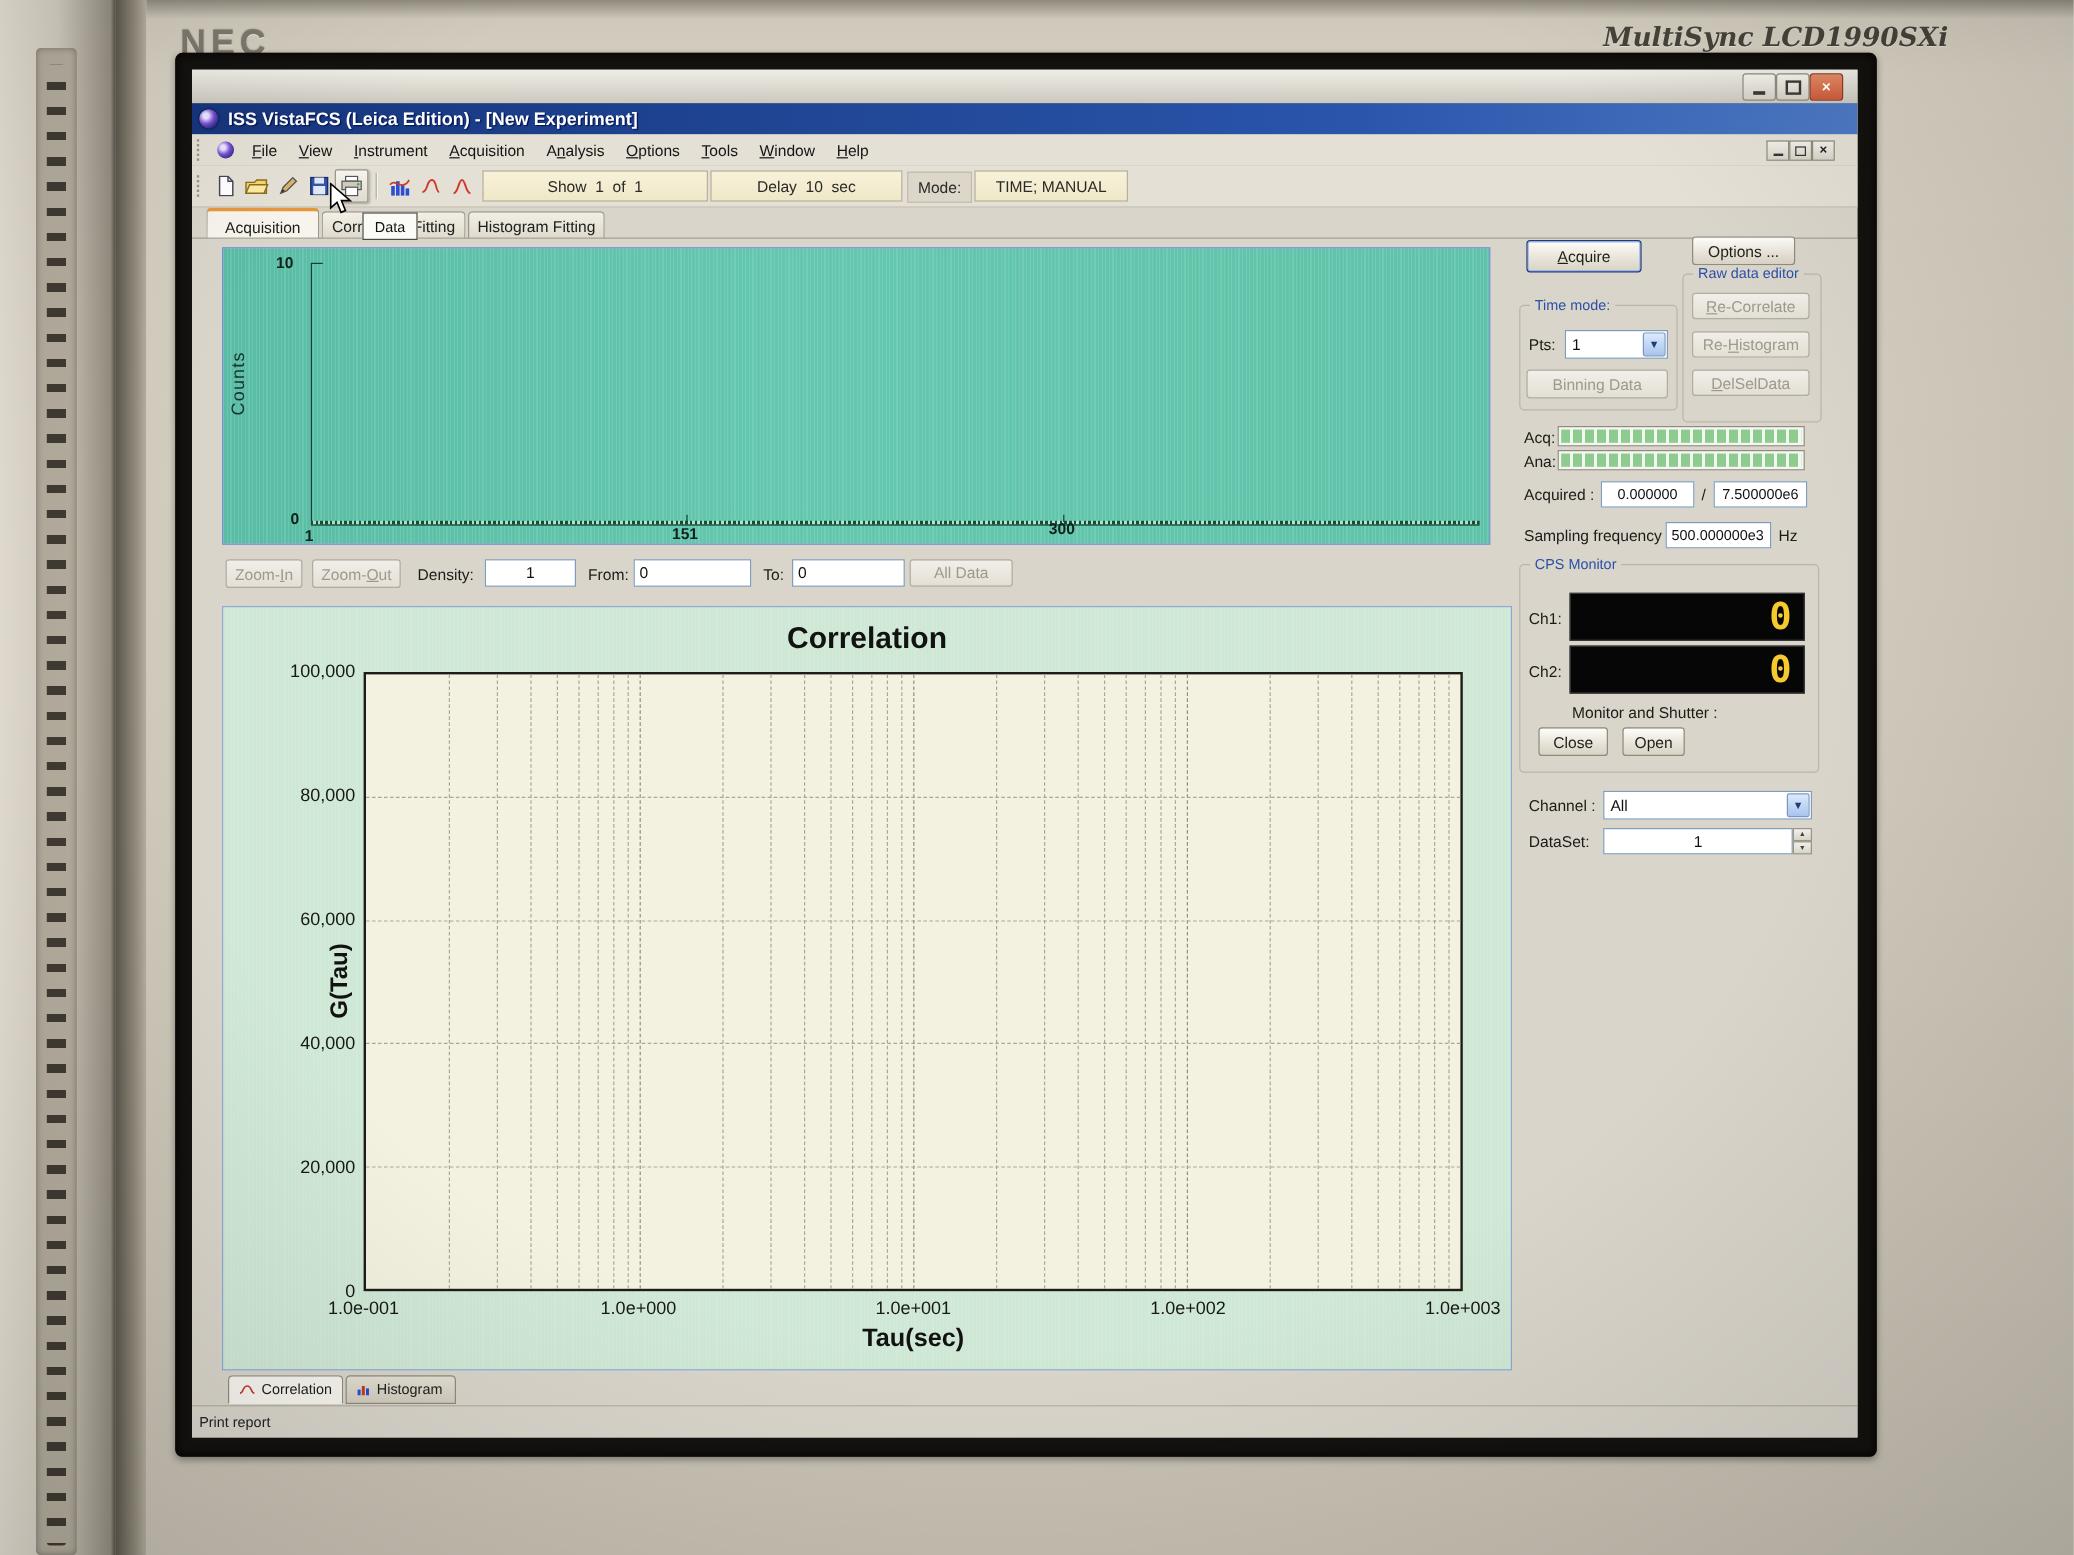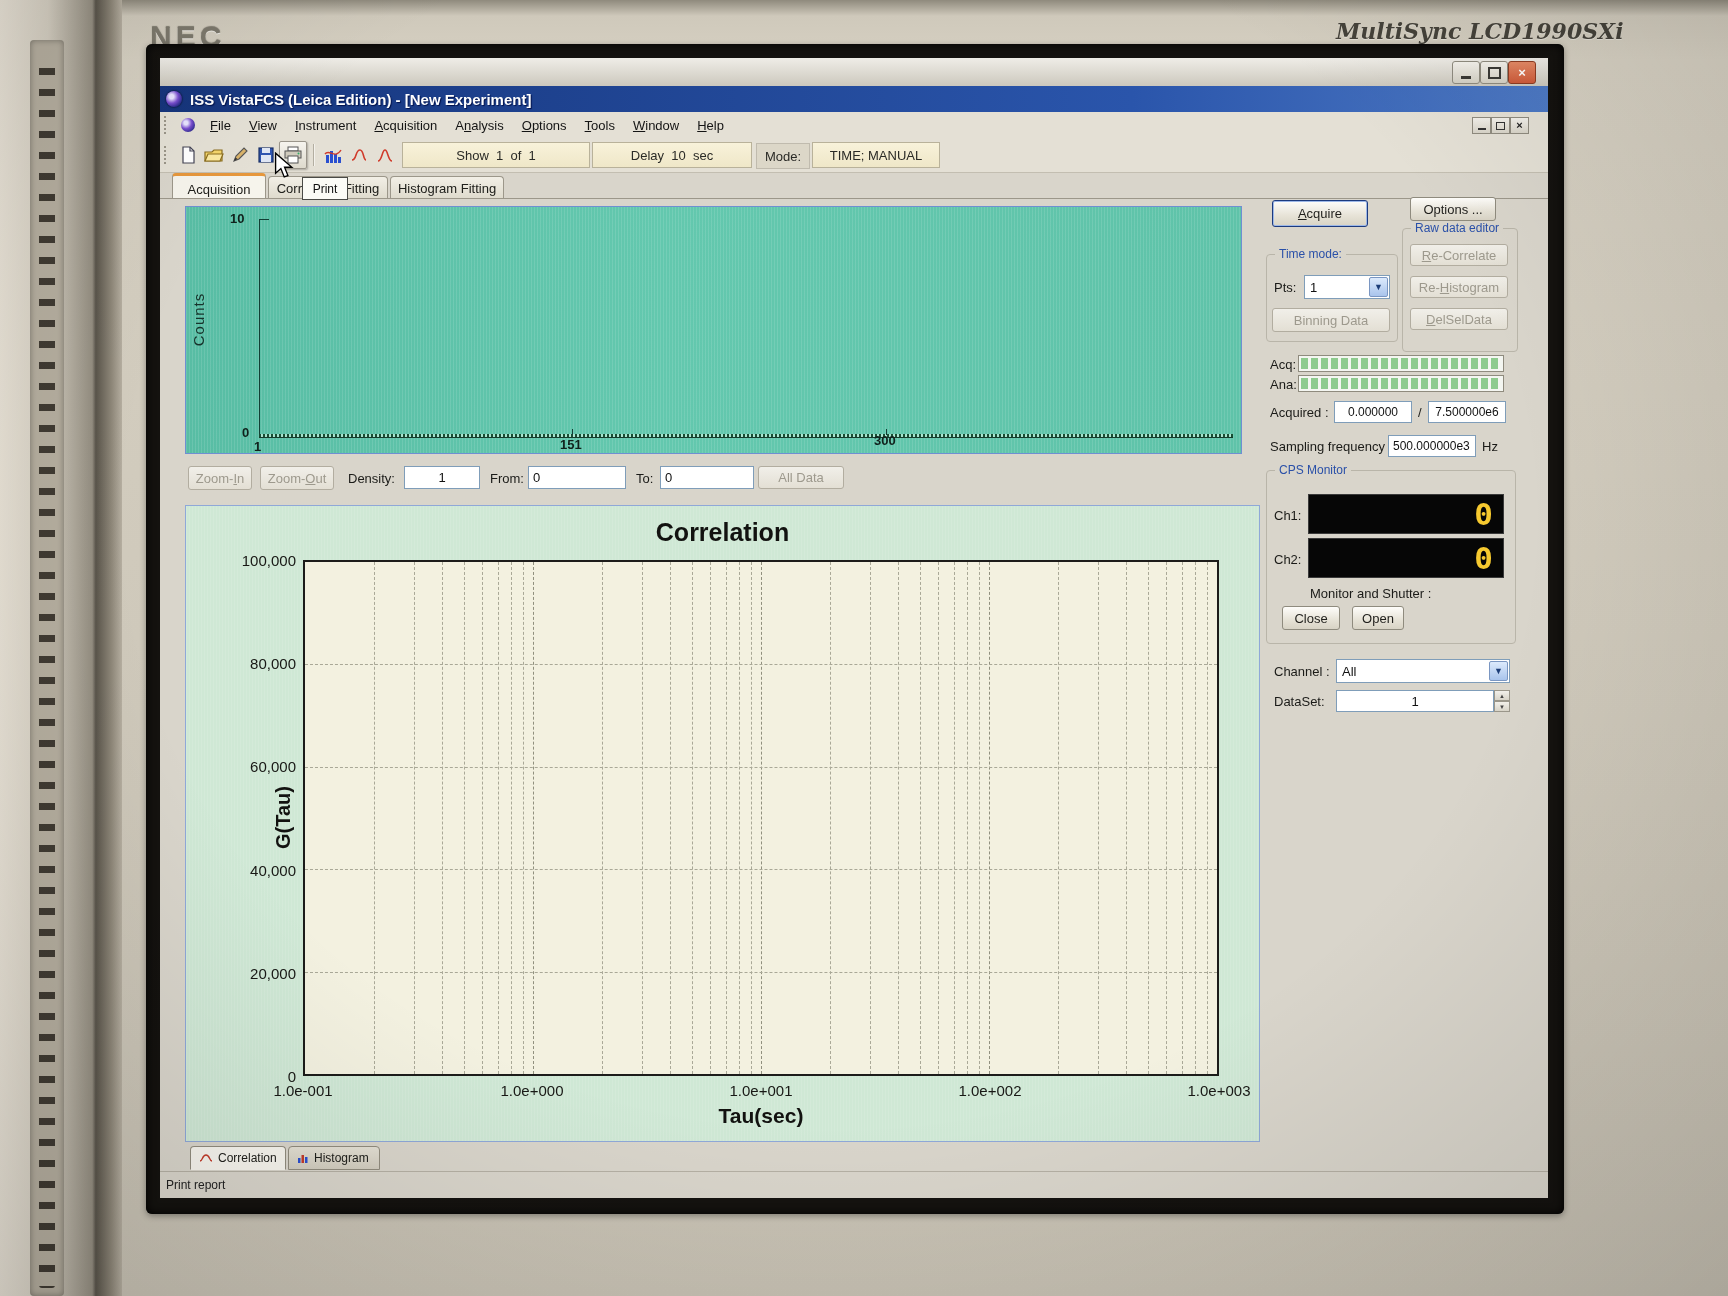--- a/index.html
+++ b/index.html
@@ -517,21 +517,21 @@
         <rect x="4.5" y="2" width="2.5" height="8" fill="#c23a2a"></rect>
         <rect x="8" y="4" width="2.5" height="6" fill="#2a4fd0"></rect>
       </svg>
     <span>Histogram</span>
   </div>
 
   <div class="abs" id="statusbar">
     <span>Print report</span>
   </div>
 
-  <div class="abs" id="tooltip">Print</div>
+  <div class="abs" id="tooltip">Data</div>
   <div class="abs" id="cursor">
     <svg width="24" height="28" viewBox="0 0 17 25">
         <path d="M1 1 L1 19 L5.7 14.8 L8.7 22.3 L12 21 L9 13.6 L15.5 13.6 Z" fill="#fff" stroke="#000" stroke-width="1.2"></path>
       </svg>
   </div>
 </div>
 
 <div class="abs" id="vignette"></div>
 
 </body></html>

